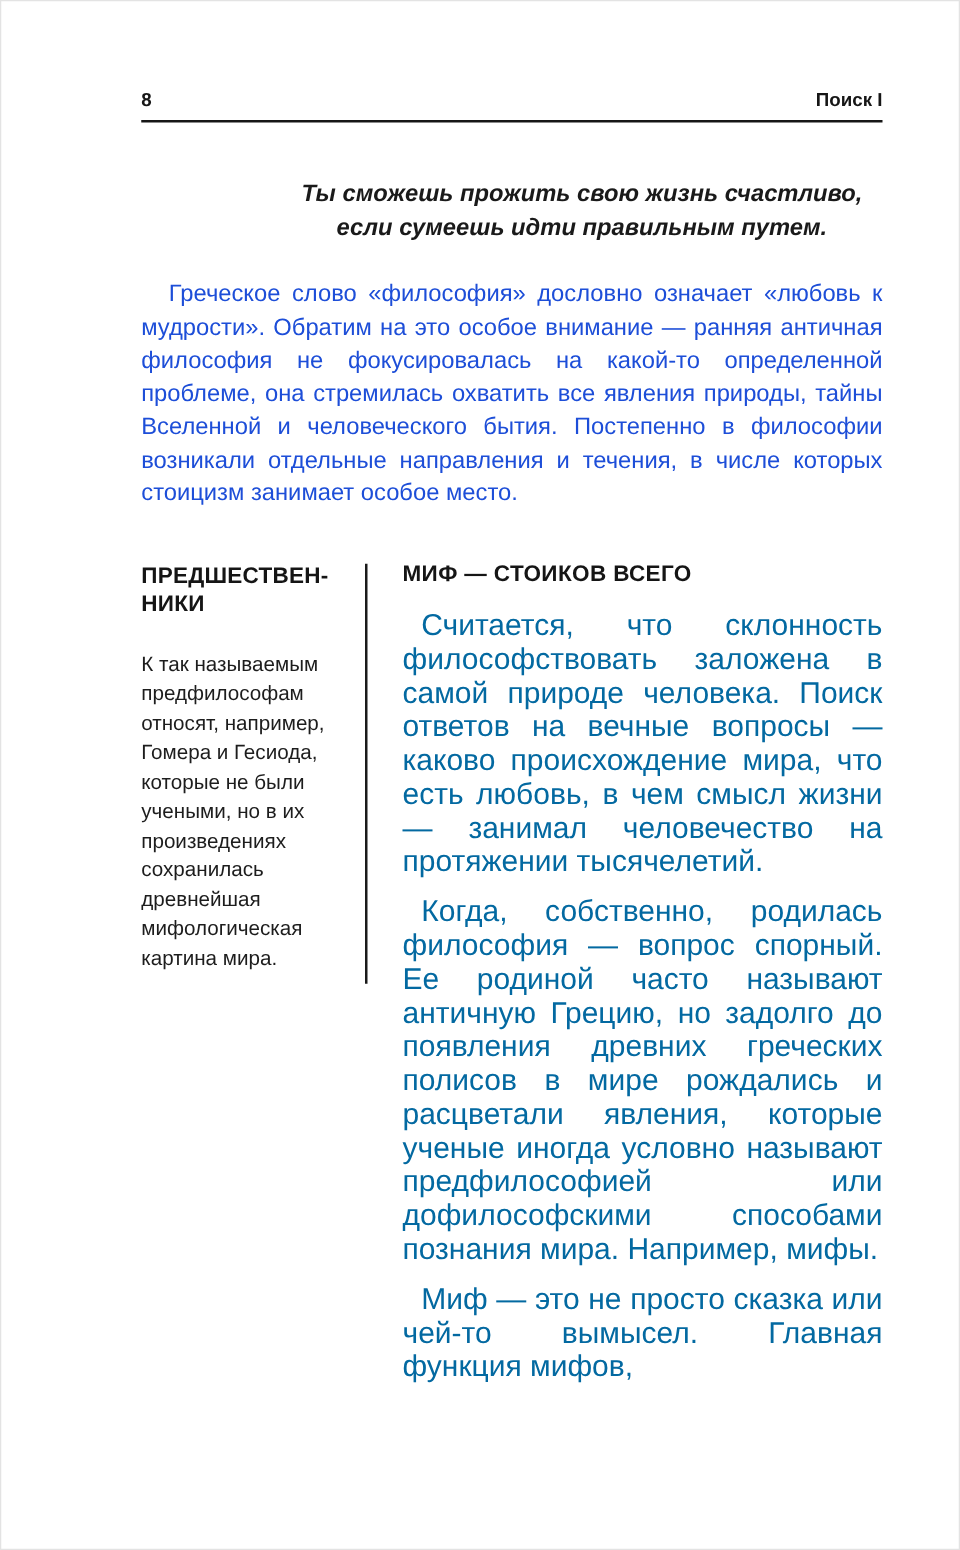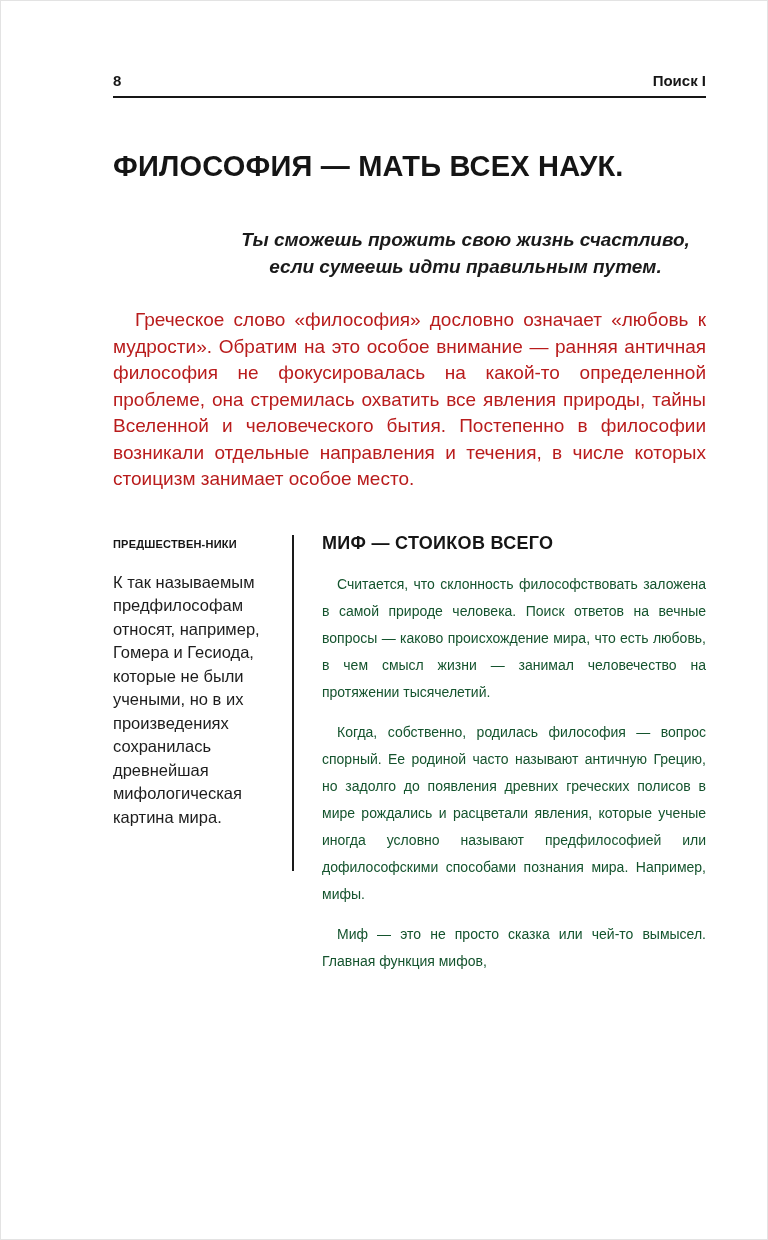--- a/index.html
+++ b/index.html
@@ -69,41 +69,41 @@
     color: #1a1a1a;
   }
 
   
   .intro {
     margin-top: 27px;
     font-size: 19px;
     line-height: 26.5px;
     text-align: justify;
     text-indent: 22px;
-    color: #b91c1c;
+    color: #1d4ed8;
   }
 
   
   .columns {
     display: flex;
     margin-top: 40px;
   }
   .sidebar {
     width: 155px;
     flex: 0 0 155px;
   }
   .sidebar-heading {
-    font-size: 11px;
+    font-size: 18px;
     font-weight: bold;
     line-height: 23px;
     letter-spacing: 0.2px;
     color: #151515;
   }
   .sidebar-text {
-    margin-top: 15px;
+    margin-top: 26px;
     font-size: 16.5px;
     line-height: 23.5px;
     color: #1d1d1d;
   }
   .col-divider {
     width: 2px;
     flex: 0 0 2px;
     height: 336px;
     background: #1a1a1a;
     margin: 2px 28px 0 24px;
@@ -114,41 +114,40 @@
     min-width: 0;
   }
   .main-heading {
     font-size: 18px;
     font-weight: bold;
     letter-spacing: 0.3px;
     color: #151515;
   }
   .main-col p {
     margin-top: 13px;
-    font-size: 14px;
+    font-size: 24px;
     line-height: 27px;
     text-align: justify;
     text-indent: 15px;
-    color: #14532d;
+    color: #0369a1;
   }
   .main-col p.first { margin-top: 17px; }
 </style>
 </head>
 <body>
 
 <div class="page">
 
   <div class="running-head">
     <span>8</span>
     <span>Поиск I</span>
   </div>
   <div class="head-rule"></div>
 
   <h1 class="chapter-title">
-    <span>ФИЛОСОФИЯ — МАТЬ ВСЕХ НАУК.</span>
   </h1>
 
   <div class="epigraph">
     <div class="epigraph-text">Ты сможешь прожить свою жизнь счастливо, если сумеешь идти правильным путем.</div>
   </div>
 
   <p class="intro">Греческое слово «философия» дословно означает «любовь к мудрости». Обратим на это особое внимание — ранняя античная философия не фокусировалась на какой-то определенной проблеме, она стремилась охватить все явления природы, тайны Вселенной и человеческого бытия. Постепенно в философии возникали отдельные направления и течения, в числе которых стоицизм занимает особое место.</p>
 
   <div class="columns">
 

